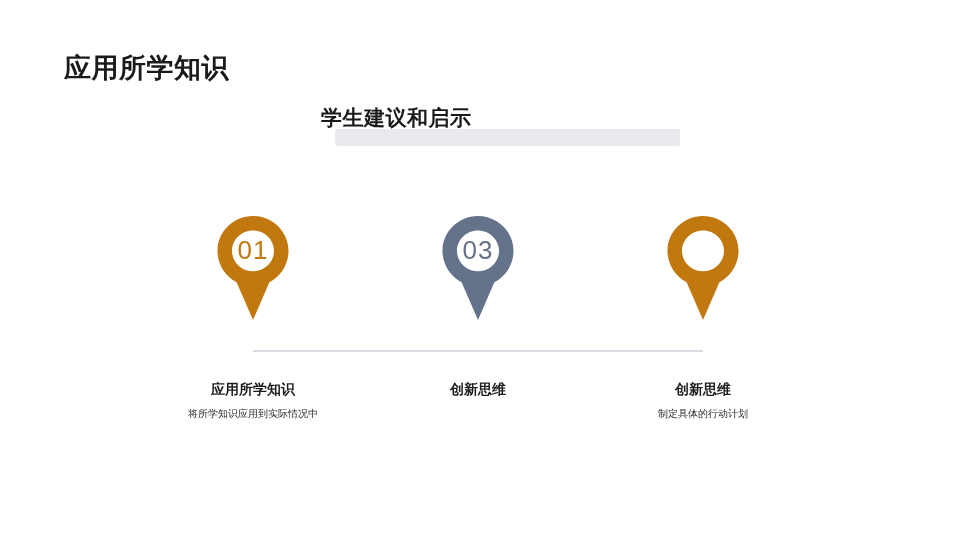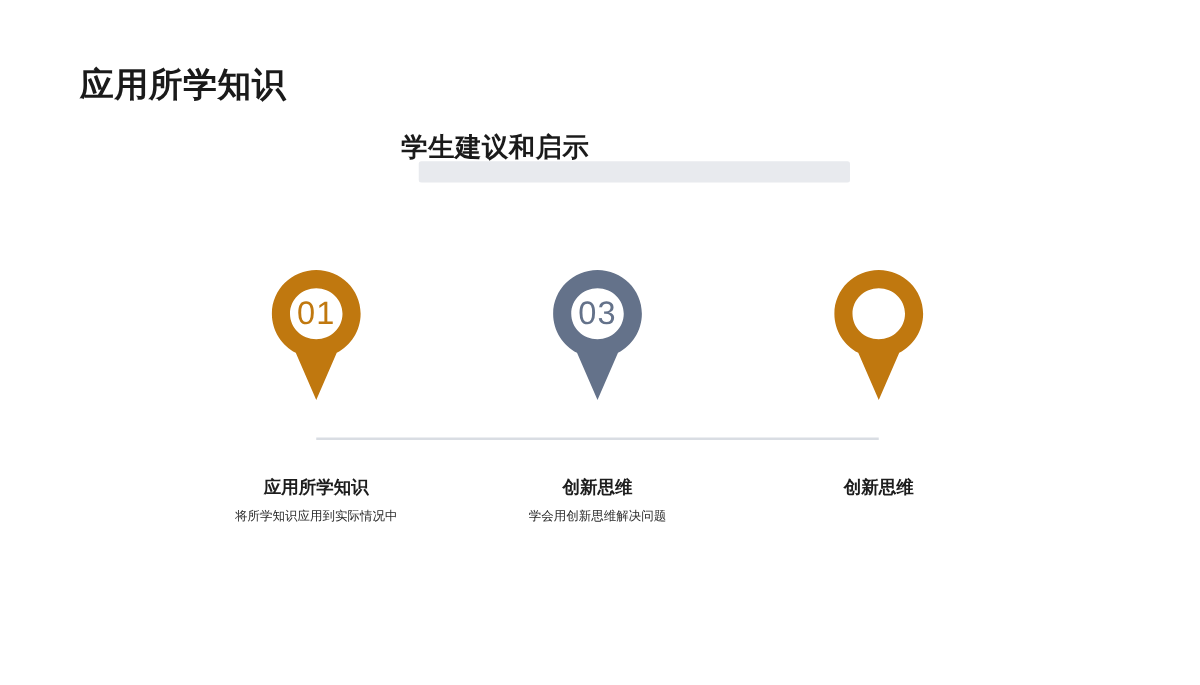--- a/index.html
+++ b/index.html
@@ -162,31 +162,31 @@
       <div class="pin">
         <svg viewBox="0 0 92 112" xmlns="http://www.w3.org/2000/svg">
           <path d="M46 4 C26.5 4 10.5 19.6 10.5 38.9 C10.5 52.6 18.4 64.3 29.6 70.2 L46 108 L62.4 70.2 C73.6 64.3 81.5 52.6 81.5 38.9 C81.5 19.6 65.5 4 46 4 Z
                    M46 18.5 C57.6 18.5 67 27.6 67 38.9 C67 50.2 57.6 59.3 46 59.3 C34.4 59.3 25 50.2 25 38.9 C25 27.6 34.4 18.5 46 18.5 Z" fill="#64728a" fill-rule="evenodd"></path>
         </svg>
         <div class="pin-number" style="color:#64728a;">03</div>
       </div>
 
       <div class="step-caption">
         <div class="step-heading">创新思维</div>
-        <div class="step-desc">学会用创新思维解决问题</div>
       </div>
     </div>
 
     <div class="step" style="left:703px;">
       <div class="pin">
         <svg viewBox="0 0 92 112" xmlns="http://www.w3.org/2000/svg">
           <path d="M46 4 C26.5 4 10.5 19.6 10.5 38.9 C10.5 52.6 18.4 64.3 29.6 70.2 L46 108 L62.4 70.2 C73.6 64.3 81.5 52.6 81.5 38.9 C81.5 19.6 65.5 4 46 4 Z
                    M46 18.5 C57.6 18.5 67 27.6 67 38.9 C67 50.2 57.6 59.3 46 59.3 C34.4 59.3 25 50.2 25 38.9 C25 27.6 34.4 18.5 46 18.5 Z" fill="#c0780f" fill-rule="evenodd"></path>
         </svg>
       </div>
 
       <div class="step-caption">
         <div class="step-heading">创新思维</div>
+        <div class="step-desc">制定具体的行动计划</div>
       </div>
     </div>
 
   </div>
 </div>
 
 </body></html>

